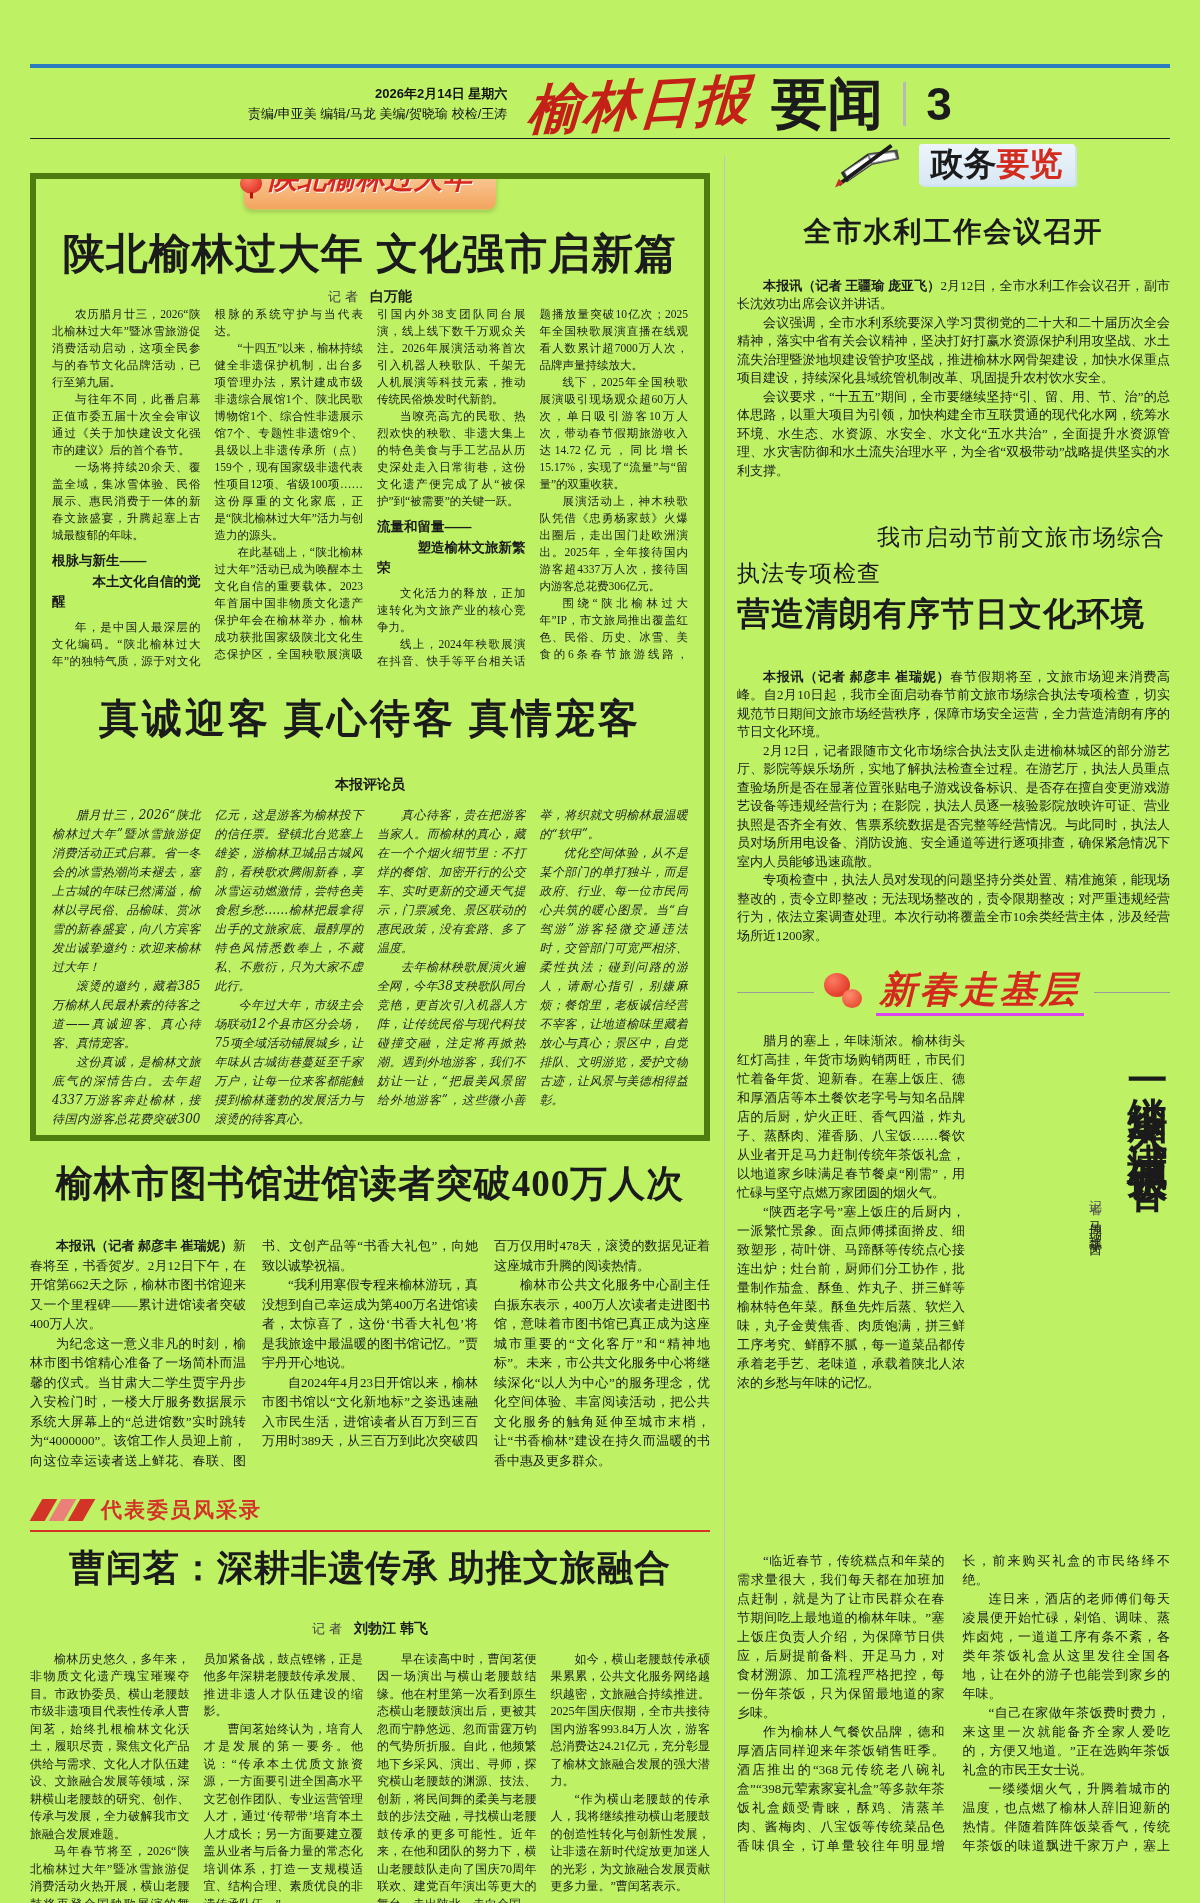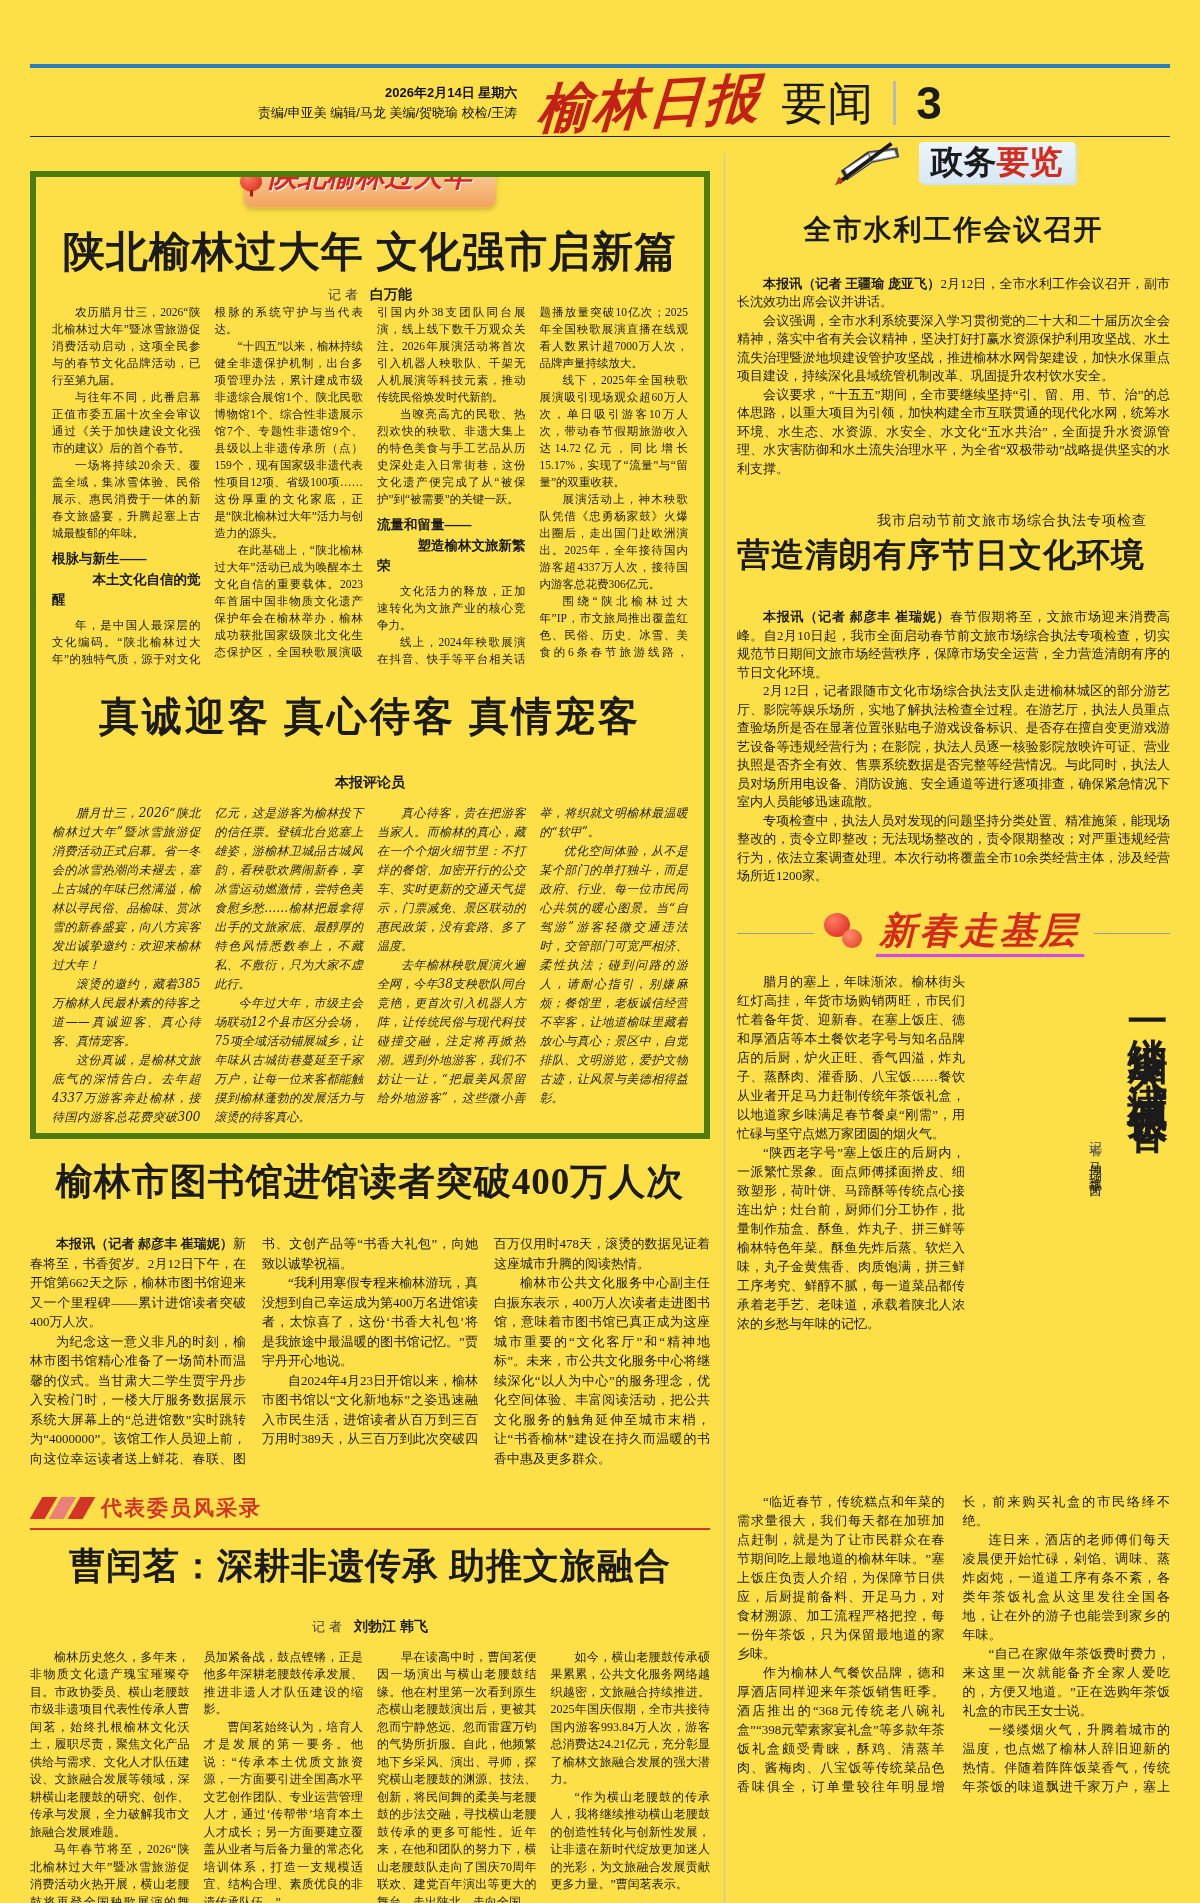--- a/index.html
+++ b/index.html
@@ -1,26 +1,26 @@
 <!DOCTYPE html>
 <html><head>
 <meta charset="utf-8">
 <style>
   html,body{margin:0;padding:0;background:#dcdcdc;}
-  .page{width:1200px;height:1903px;margin:0 auto;background:#fde047;overflow:hidden;
+  .page{width:1200px;height:1903px;margin:0 auto;background:#bef264;overflow:hidden;
         position:relative;font-family:"Liberation Serif",serif;color:#1b1b1b;}
   
   .hdr{padding:64px 30px 0;}
   .blue-rule{height:4px;background:#2a7cbe;}
   .hdr-row{display:flex;align-items:center;justify-content:center;gap:20px;padding:8px 0 6px;}
   .pub-info{text-align:right;font-size:13px;line-height:1.55;color:#111;font-family:"Liberation Sans",sans-serif;}
   .pub-info .d{font-weight:bold;}
   .masthead{font-size:54px;font-weight:bold;font-style:italic;color:#c32017;
             font-family:"DejaVu Serif",serif;transform:rotate(-3deg) skewX(-6deg);letter-spacing:2px;line-height:1;}
-  .section-title{font-size:46px;font-weight:400;font-family:"Liberation Sans",sans-serif;line-height:1;}
+  .section-title{font-size:56px;font-weight:700;font-family:"Liberation Sans",sans-serif;line-height:1;}
   .pipe{width:3px;height:44px;background:#b9b9b9;}
   .page-num{font-size:46px;font-weight:bold;font-family:"Liberation Sans",sans-serif;line-height:1;}
   .black-rule{height:1px;background:#222;}
   
   .content{display:flex;padding:0 30px;}
   .left-zone{width:680px;flex:none;}
   .v-div{width:1px;background:#c4c4c4;margin:16px 12px 0 14px;}
   .right-zone{flex:1;min-width:0;}
   
   .red-box{border:6px solid #4d7c0f;margin-top:34px;position:relative;padding:0 16px;height:968px;
@@ -63,21 +63,21 @@
   
   .gov-hdr{display:flex;align-items:center;justify-content:center;gap:8px;}
   .gov-text{display:flex;background:linear-gradient(180deg,#eef5fb,#d7e8f4);padding:3px 12px 5px;border-radius:3px;
             box-shadow:2px 2px 0 #cfe2ef;}
   .gov-t{font-size:33px;font-weight:900;font-family:"Liberation Sans",sans-serif;line-height:1;}
   .gov-red{color:#d42b1f;}
   .rc-hl{text-align:center;font-weight:bold;font-size:28px;letter-spacing:2px;margin-top:26px;line-height:1.2;}
   .rc-body{font-size:13px;line-height:18.5px;text-align:justify;margin-top:7px;}
   .rc-body p{margin:0;text-indent:2em;}
   .rc-body p b{font-weight:bold;}
-  .insp-kicker{font-size:14px;margin-top:32px;line-height:1.55;text-indent:140px;letter-spacing:1px;}
+  .insp-kicker{font-size:23px;margin-top:40px;line-height:1.55;text-indent:140px;letter-spacing:1px;}
   .insp-hl{font-weight:bold;font-size:33px;letter-spacing:1px;margin-top:4px;line-height:1.2;}
   .xc-banner{margin-top:24px;display:flex;align-items:center;gap:10px;}
   .xc-line{flex:1;height:1px;background:#9a9a9a;}
   .xc-lanterns{position:relative;width:42px;height:44px;flex:none;}
   .xc-lanterns .a{position:absolute;left:0;top:2px;width:26px;height:24px;border-radius:50%;
                   background:radial-gradient(circle at 35% 30%,#ff7a62,#d62315);}
   .xc-lanterns .b{position:absolute;left:18px;top:18px;width:20px;height:19px;border-radius:50%;
                   background:radial-gradient(circle at 35% 30%,#ff8d6f,#e03a1d);}
   .xc-text{font-size:37px;font-weight:bold;font-style:italic;color:#d4291d;font-family:"DejaVu Serif",serif;
            border-bottom:3px solid #d946ef;padding:0 4px 3px;letter-spacing:3px;line-height:1.1;white-space:nowrap;}

